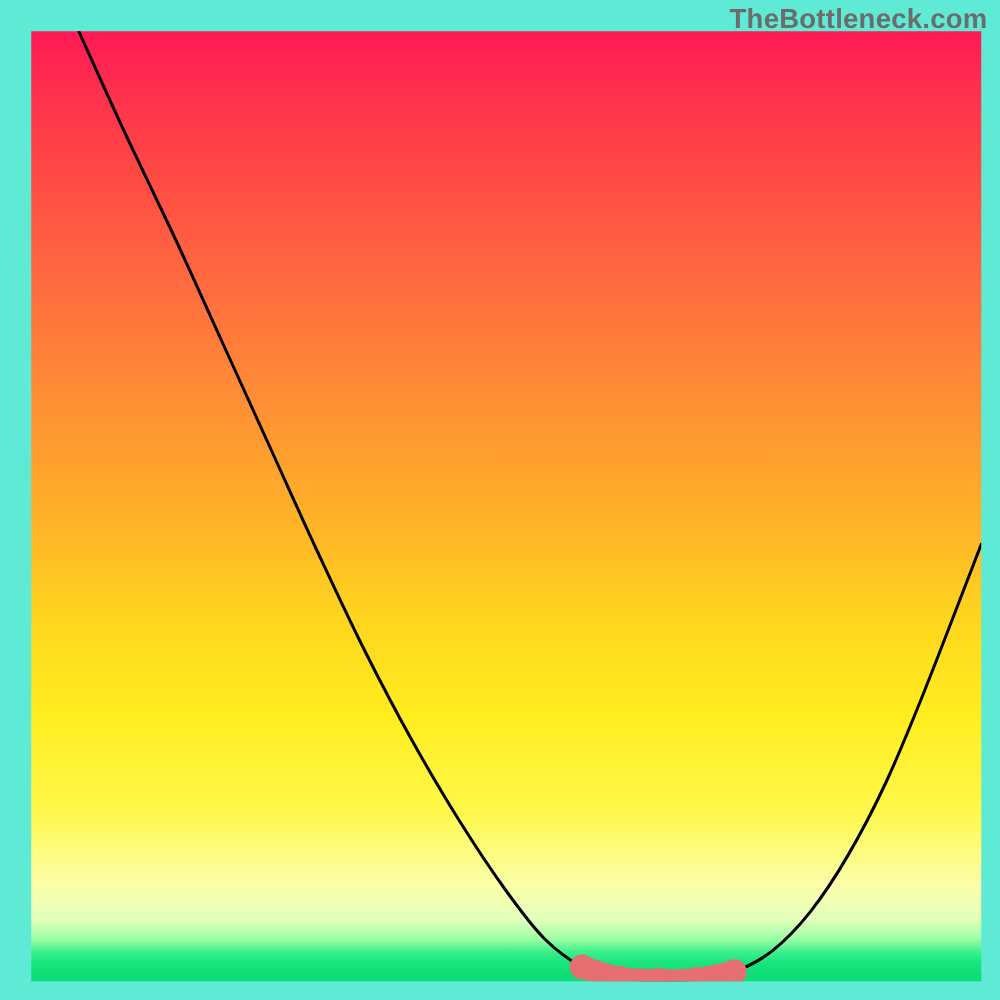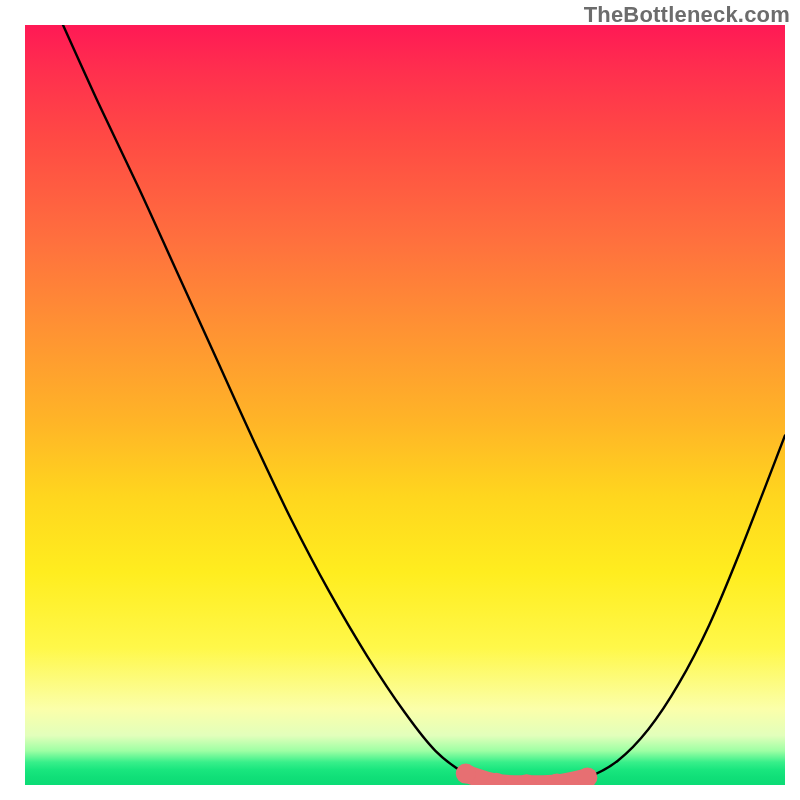--- a/index.html
+++ b/index.html
@@ -7,21 +7,21 @@
     padding: 0;
     width: 800px;
     height: 800px;
     background: #000;
     overflow: hidden;
   }
   .frame {
     position: relative;
     width: 800px;
     height: 800px;
-    background: #ffffff;
+    background: #5eead4;
   }
   .plot {
     position: absolute;
     left: 25px;
     top: 25px;
     width: 760px;
     height: 760px;
   }
   .gradient {
     position: absolute;

